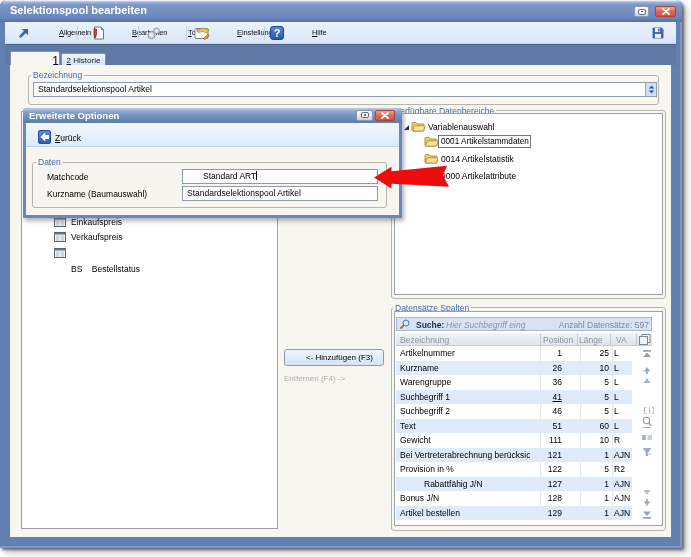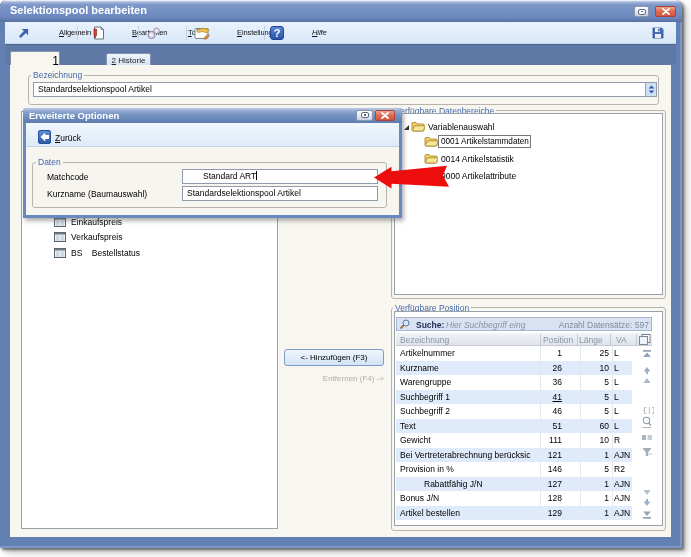--- a/index.html
+++ b/index.html
@@ -13,21 +13,21 @@
 .wbtn{top:6px;height:11px;border-radius:2px;border:1px solid #8d96ad;
  background:linear-gradient(180deg,#fdfdfe,#cdd3e2);}
 .wbtnx{top:6px;height:11px;border-radius:2px;border:1px solid #a84438;
  background:linear-gradient(180deg,#f0a18c,#e06b52 45%,#d4543e);}
 .toolbar{left:5px;top:22px;width:671px;height:22px;
  background:linear-gradient(180deg,#e9f2fc 0%,#e1edfb 55%,#d8e7f8 100%);border-bottom:1px solid #c9d9ec;}
 .tsep{top:26px;width:1px;height:14px;background:#c0d2e8;}
 .titem{top:28px;font-size:7.5px;color:#111;letter-spacing:-0.1px;margin-left:25px;}
 .tabband{left:5px;top:44px;width:671px;height:21px;background:#6078a5;border-top:1px solid #4e6590;}
 .tab1{left:10px;top:51px;width:50px;height:15px;background:#f8f6f0;border:1px solid #8494ac;border-bottom:none;border-radius:2px 2px 0 0;text-align:right;font-size:12px;padding-top:2px;}
-.tab2{left:61px;top:53px;width:45px;height:13px;background:linear-gradient(180deg,#f0f5fc,#d4e2f2);border:1px solid #8494ac;border-bottom:none;border-radius:2px 2px 0 0;text-align:center;font-size:8px;padding-top:2px;color:#222;margin-left:45px;}
+.tab2{left:61px;top:53px;width:45px;height:13px;background:linear-gradient(180deg,#f0f5fc,#d4e2f2);border:1px solid #8494ac;border-bottom:none;border-radius:2px 2px 0 0;text-align:center;font-size:8px;padding-top:2px;color:#222;}
 .page{left:10px;top:65px;width:661px;height:472px;background:#f8f6f0;}
 .grp{border:1px solid #b7b5ab;border-radius:3px;}
 .glabel{font-size:8.5px;color:#4668a9;background:#f8f6f0;padding:0 2px;}
 .inp{background:#fff;border:1px solid #8f9bac;font-size:8.5px;}
 .whitebox{background:#fff;border:1px solid #99a1a9;}
 .trow{font-size:8.5px;white-space:nowrap;}
 .hdr{font-size:8.5px;color:#8a95a3;}
 .cell{font-size:8.5px;white-space:nowrap;overflow:hidden;}
 .num{text-align:right;}
 .dlg{left:23px;top:108px;width:379px;height:110px;background:#6889c0;border-radius:4px 4px 0 0;
@@ -73,21 +73,21 @@
 <div class="ab tsep" style="left:186px;"></div>
 <svg class="ab" style="left:194px;top:26px;" width="16" height="14" viewBox="0 0 16 14">
     <rect x="1" y="2.5" width="13" height="10" rx="1" fill="#fefefe" stroke="#7c828c"></rect>
     <rect x="1.5" y="3" width="12" height="2.4" fill="#c3d3e8"></rect>
     <path d="M4 6.5 Q8 4.5 13.2 6.8 L14.8 3.4 Q9 1 3 3.8 Z" fill="#f0c14b" stroke="#a5821f" stroke-width="0.7"></path>
     <path d="M9.5 12.5 L13.8 8 L15.2 9.4 L11 13.8 Z" fill="#e8953a" stroke="#9a5f20" stroke-width="0.6"></path>
   </svg>
 <div class="ab titem" style="left:212px;"><u>E</u>instellungen</div>
 <div class="ab tsep" style="left:264px;"></div>
 <div class="ab" style="left:270px;top:26px;width:14px;height:14px;border-radius:3px;background:linear-gradient(180deg,#5b86d6,#2b55a8);border:1px solid #1e4492;color:#fff;font-weight:bold;font-size:11px;text-align:center;line-height:13px;">?</div>
-<div class="ab titem" style="left:287px;font-style:italic;"><u>H</u>ilfe</div>
+<div class="ab titem" style="left:287px;"><u>H</u>ilfe</div>
 <svg class="ab" style="left:652px;top:27px;" width="12" height="12" viewBox="0 0 12 12">
     <path d="M1 1 L9.5 1 L11 2.5 L11 11 L1 11 Z" fill="#4a6db4" stroke="#2d4f8c" stroke-width="0.8"></path>
     <rect x="3" y="1" width="5" height="4" fill="#e8edf4"></rect>
     <rect x="6" y="1.6" width="1.6" height="2.8" fill="#4a6db4"></rect>
     <rect x="3" y="7" width="6" height="4" fill="#e8edf4"></rect>
   </svg>
 <div class="ab tabband"></div>
 <div class="ab tab1">1 Standard</div>
 <div class="ab tab2"><u>2</u> Historie</div>
 <div class="ab page"></div>
@@ -117,24 +117,24 @@
     <rect x="1.6" y="3.3" width="4" height="5.6" fill="#ccd9e2"></rect>
     <rect x="6.4" y="3.3" width="4" height="5.6" fill="#ccd9e2"></rect>
   </svg>
 <div class="ab trow" style="left:71px;top:232px;">Verkaufspreis</div>
 <svg class="ab" style="left:54px;top:248px;" width="12" height="10" viewBox="0 0 12 10">
     <rect x="0.5" y="0.5" width="11" height="9" fill="#fff" stroke="#5c6670"></rect>
     <rect x="1" y="1" width="10" height="1.6" fill="#6e7a88"></rect>
     <rect x="1.6" y="3.3" width="4" height="5.6" fill="#ccd9e2"></rect>
     <rect x="6.4" y="3.3" width="4" height="5.6" fill="#ccd9e2"></rect>
   </svg>
-<div class="ab trow" style="left:71px;top:248px;">BS&nbsp;&nbsp;&nbsp;&nbsp;Bestellstatus</div>
-
-<div class="ab" style="left:284px;top:349px;width:100px;height:17px;border:1px solid #7f9cc4;border-radius:3px;background:linear-gradient(180deg,#eff5fc,#d4e3f5);font-size:8px;text-align:center;line-height:15px;">&lt;- Hinzufügen (F3)</div>
-<div class="ab" style="left:284px;top:374px;width:100px;text-align:right;color:#b3aea5;font-size:8px;">Entfernen (F4) -&gt;</div>
+<div class="ab trow" style="left:71px;top:264px;">BS&nbsp;&nbsp;&nbsp;&nbsp;Bestellstatus</div>
+
+<div class="ab" style="left:284px;top:349px;width:100px;height:17px;border:1px solid #7f9cc4;border-radius:3px;background:linear-gradient(180deg,#eff5fc,#d4e3f5);font-size:8px;text-align:left;line-height:15px;padding-left:21px;">&lt;- Hinzufügen (F3)</div>
+<div class="ab" style="left:284px;top:374px;width:100px;text-align:left;color:#b3aea5;font-size:8px;">Entfernen (F4) -&gt;</div>
 
 <div class="ab grp" style="left:391px;top:110px;width:275px;height:189px;"></div>
 <div class="ab glabel" style="left:393px;top:106px;">Verfügbare Datenbereiche</div>
 <div class="ab whitebox" style="left:394px;top:113px;width:269px;height:182px;"></div>
 <svg class="ab" style="left:403px;top:124px;" width="7" height="7" viewBox="0 0 7 7">
     <path d="M6 1 L6 6 L1 6 Z" fill="#333"></path>
   </svg>
 <svg class="ab" style="left:411px;top:121px;" width="14" height="11" viewBox="0 0 14 11">
     <path d="M1 2.5 Q1 1.5 2 1.5 L5 1.5 L6.2 3 L12 3 Q13 3 13 4 L13 9 Q13 10 12 10 L2 10 Q1 10 1 9 Z" fill="#f0d060" stroke="#ab8b35" stroke-width="0.9"></path>
     <path d="M1.3 9.6 L3.4 4.8 L13.6 4.8 Q14.4 4.8 14 5.8 L12.4 9.6 Q12.2 10 11.6 10 L2 10 Z" fill="#f7e598" stroke="#ab8b35" stroke-width="0.9"></path>
@@ -151,21 +151,21 @@
     <path d="M1.3 9.6 L3.4 4.8 L13.6 4.8 Q14.4 4.8 14 5.8 L12.4 9.6 Q12.2 10 11.6 10 L2 10 Z" fill="#f7e598" stroke="#ab8b35" stroke-width="0.9"></path>
   </svg>
 <div class="ab trow" style="left:441px;top:154px;">0014 Artikelstatistik</div>
 <svg class="ab" style="left:424px;top:170px;" width="14" height="11" viewBox="0 0 14 11">
     <path d="M1 2.5 Q1 1.5 2 1.5 L5 1.5 L6.2 3 L12 3 Q13 3 13 4 L13 9 Q13 10 12 10 L2 10 Q1 10 1 9 Z" fill="#f0d060" stroke="#ab8b35" stroke-width="0.9"></path>
     <path d="M1.3 9.6 L3.4 4.8 L13.6 4.8 Q14.4 4.8 14 5.8 L12.4 9.6 Q12.2 10 11.6 10 L2 10 Z" fill="#f7e598" stroke="#ab8b35" stroke-width="0.9"></path>
   </svg>
 <div class="ab trow" style="left:441px;top:171px;">9000 Artikelattribute</div>
 
 <div class="ab grp" style="left:391px;top:307px;width:275px;height:224px;"></div>
-<div class="ab glabel" style="left:393px;top:303px;">Verfügbare Position</div>
+<div class="ab glabel" style="left:393px;top:303px;">Datensätze Spalten</div>
 <div class="ab whitebox" style="left:394px;top:311px;width:269px;height:215px;"></div>
 <div class="ab" style="left:396px;top:317px;width:256px;height:14px;background:#d9e2f2;border:1px solid #a7b4cf;"></div>
 <svg class="ab" style="left:399px;top:319px;" width="12" height="11" viewBox="0 0 12 11">
     <circle cx="7" cy="4" r="3" fill="#dce9f5" stroke="#5577aa" stroke-width="1"></circle>
     <line x1="4.8" y1="6.2" x2="1.5" y2="9.5" stroke="#a0703c" stroke-width="1.8"></line>
   </svg>
 <div class="ab" style="left:416px;top:320px;font-weight:bold;color:#1c2c50;">Suche:</div>
 <div class="ab" style="left:446px;top:320px;font-style:italic;color:#8a94a2;">Hier Suchbegriff eing</div>
 <div class="ab" style="left:540px;top:320px;width:109px;text-align:right;color:#7d8b9d;">Anzahl Datensätze: 597</div>
 <div class="ab" style="left:396px;top:333px;width:256px;height:13px;background:linear-gradient(180deg,#f0f3f7,#dfe4eb);border-bottom:1px solid #c6cbd3;"></div>
@@ -217,21 +217,21 @@
     <div class="ab cell num" style="left:532px;top:435px;width:30px;">111</div>
     <div class="ab cell num" style="left:579px;top:435px;width:30px;">10</div>
     <div class="ab cell" style="left:614px;top:435px;width:20px;">R</div>
     <div class="ab" style="left:396px;top:447.5px;width:236px;height:14.5px;background:#dfeafa;"></div>
     <div class="ab cell" style="left:400px;top:449.5px;width:130px;">Bei Vertreterabrechnung berücksichtige</div>
     <div class="ab cell num" style="left:532px;top:449.5px;width:30px;">121</div>
     <div class="ab cell num" style="left:579px;top:449.5px;width:30px;">1</div>
     <div class="ab cell" style="left:614px;top:449.5px;width:20px;">AJN</div>
     <div class="ab" style="left:396px;top:462px;width:236px;height:14.5px;background:#ffffff;"></div>
     <div class="ab cell" style="left:400px;top:464px;width:130px;">Provision in %</div>
-    <div class="ab cell num" style="left:532px;top:464px;width:30px;">146</div>
+    <div class="ab cell num" style="left:532px;top:464px;width:30px;">122</div>
     <div class="ab cell num" style="left:579px;top:464px;width:30px;">5</div>
     <div class="ab cell" style="left:614px;top:464px;width:20px;">R2</div>
     <div class="ab" style="left:396px;top:476.5px;width:236px;height:14.5px;background:#dfeafa;"></div>
     <div class="ab cell" style="left:388px;top:478.5px;width:130px;padding-left:36px;">Rabattfähig J/N</div>
     <div class="ab cell num" style="left:532px;top:478.5px;width:30px;">127</div>
     <div class="ab cell num" style="left:579px;top:478.5px;width:30px;">1</div>
     <div class="ab cell" style="left:614px;top:478.5px;width:20px;">AJN</div>
     <div class="ab" style="left:396px;top:491px;width:236px;height:14.5px;background:#ffffff;"></div>
     <div class="ab cell" style="left:400px;top:493px;width:130px;">Bonus J/N</div>
     <div class="ab cell num" style="left:532px;top:493px;width:30px;">128</div>

